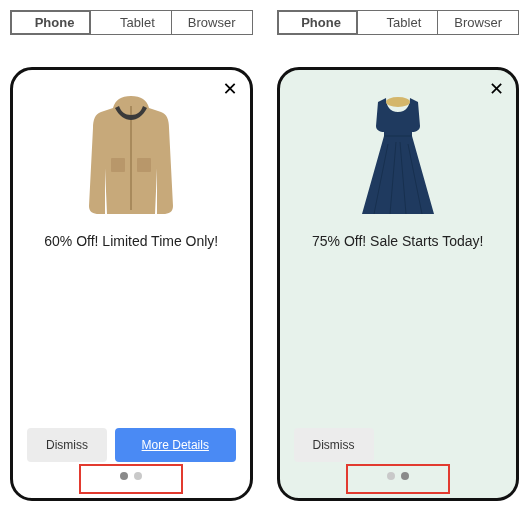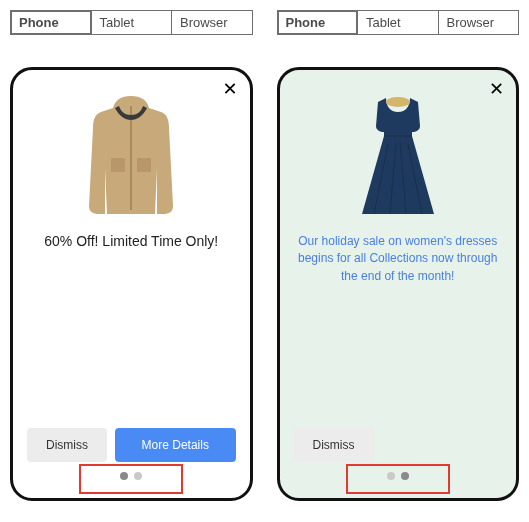--- a/index.html
+++ b/index.html
@@ -7,22 +7,22 @@
   font-family: -apple-system, BlinkMacSystemFont, "Segoe UI", Arial, sans-serif;
   background: #fff;
   padding: 10px;
   width: 529px;
 }
 .row { display: flex; gap: 24px; }
 .panel { flex: 1; }
 .tabs { display: flex; border: 1px solid #6e6e6e; margin-bottom: 32px; }
 .tab {
   flex: 1;
-  text-align: left;
-  padding: 4px 8px;
+  text-align: right;
+  padding: 4px 16px;
   font-size: 13px;
   cursor: pointer;
   color: #4b4b4b;
   border-right: 1px solid #6e6e6e;
   background: #fff;
 }
 .tab:last-child { border-right: none; }
 .tab.active { background: #fff; font-weight: 600; box-shadow: inset 0 0 0 1px #6e6e6e; }
 .phone {
   border: 3px solid #111;
@@ -63,21 +63,21 @@
 .btn {
   flex: 1;
   padding: 10px 18px;
   font-size: 12px;
   border-radius: 4px;
   text-align: center;
   cursor: pointer;
   border: none;
 }
 .btn.dismiss { background: #ececec; color: #333; max-width: 80px; flex: 0 0 80px; }
-.btn.primary { background: #4a8af4; color: #fff; font-weight: 500; flex: 1; }
+.btn.primary { background: #4a8af4; color: #fff; font-weight: 500; flex: 1; text-decoration: underline; }
 .dots-wrap {
   position: relative;
   display: flex;
   justify-content: center;
   padding: 4px 0;
 }
 .dots-hl {
   position: absolute;
   border: 2px solid #e23a2f;
   width: 104px;
@@ -143,21 +143,21 @@
     <div class="phone bg-mint">
       <span class="close">✕</span>
       <div class="hero">
         <svg viewBox="0 0 120 135">
           <path d="M48 10 C48 18 52 24 60 24 C68 24 72 18 72 10 L80 14 L82 38 C82 42 78 44 74 44 L74 48 L96 126 L24 126 L46 48 L46 44 C42 44 38 42 38 38 L40 14 Z" fill="#1f3a5f"></path>
           <ellipse cx="60" cy="14" rx="12" ry="5" fill="#d4b66a"></ellipse>
           <path d="M46 48 L74 48" stroke="#17304f" stroke-width="1"></path>
           <path d="M36 126 L50 56 M52 126 L58 54 M68 126 L62 54 M84 126 L70 56" stroke="#17304f" stroke-width="1" fill="none"></path>
         </svg>
       </div>
-      <div class="desc blue">Our holiday sale on women's dresses begins for all Collections now through the end of the month!</div>
+      <div class="headline">75% Off! Sale Starts Today!</div>
       <div class="spacer"></div>
       <div class="btnrow">
         <button class="btn dismiss">Dismiss</button>
       </div>
       <div class="dots-wrap">
         <div class="dots-hl"></div>
         <div class="dots">
           <span class="dot"></span>
           <span class="dot active"></span>
         </div>

